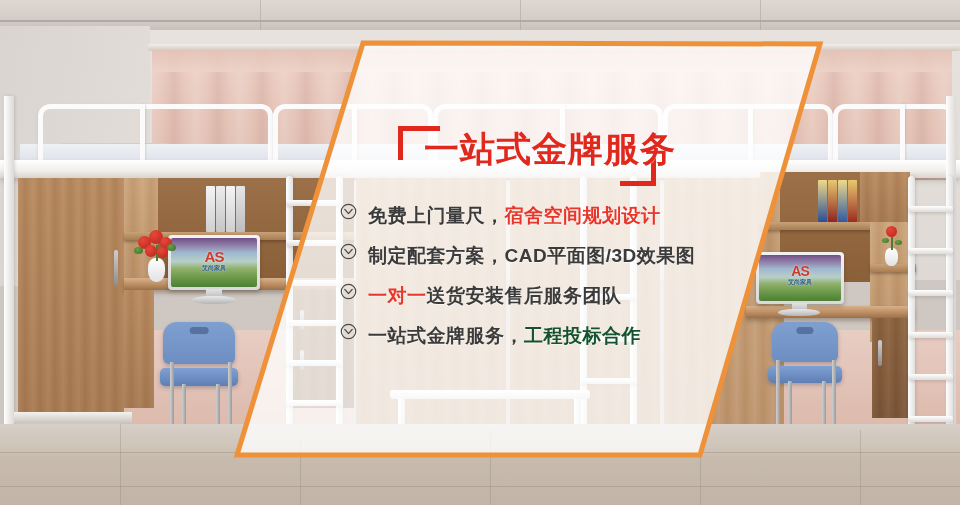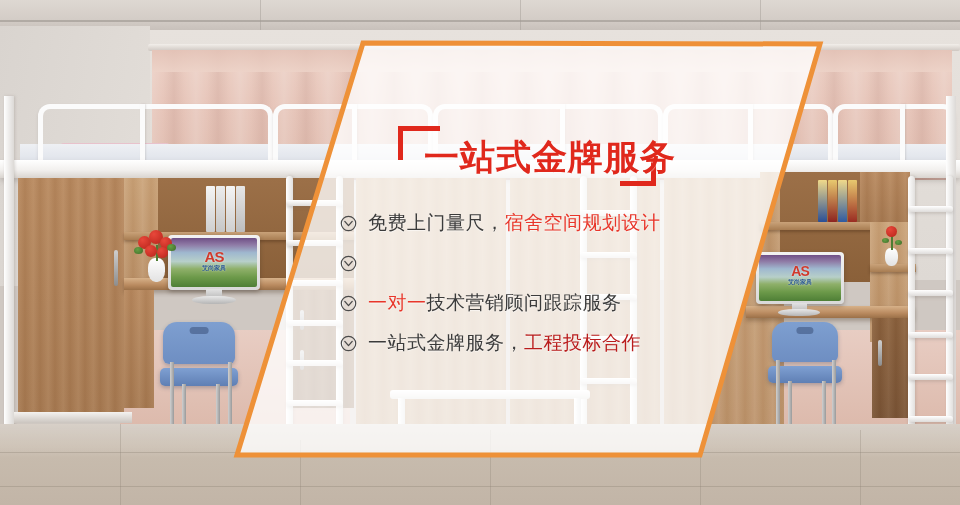--- a/index.html
+++ b/index.html
@@ -283,30 +283,30 @@
   .bracket-br {
     left:222px; top:40px; width:36px; height:28px;
     border-width:0 5px 5px 0;
   }
   .headline-text {
     position:absolute; left:26px; top:12px;
     font-size:35px; font-weight:bold; color:#e0281c;
     letter-spacing:1px; line-height:1.1;
     white-space:nowrap;
     text-shadow: 0 1px 1px rgba(255,255,255,.55);
-    margin-top: 8px;
   }
 
   .bullet-list {
     position:absolute; left:340px; top:203px; width:400px;
   }
   .bullet-row {
-    display:flex; align-items:center;
+    display:flex; 
     height:40px;
     white-space:nowrap;
+    font-weight:bold;
   }
   .bullet-icon {
     flex:0 0 auto;
     width:17px; height:17px; margin-right:11px;
     position:relative;
   }
   .bullet-icon svg { display:block; }
   .bullet-text {
     font-size:19px; color:#3b3b3b; letter-spacing:.5px;
     text-shadow: 0 1px 1px rgba(255,255,255,.6);
@@ -517,35 +517,36 @@
           </span>
           <span class="bullet-text"><span style="color: rgb(59, 59, 59);">免费上门量尺，</span><span class="hl" style="color: rgb(232, 54, 42);">宿舍空间规划设计</span></span>
         </div>
         <div class="bullet-row">
           <span class="bullet-icon">
             <svg width="17" height="17" viewBox="0 0 17 17">
               <circle cx="8.5" cy="8.5" r="7.2" fill="none" stroke="#4a4a4a" stroke-width="1.2"></circle>
               <path d="M4.8 6.4 L8.5 10.6 L12.2 6.4" fill="none" stroke="#4a4a4a" stroke-width="1.3" stroke-linecap="round" stroke-linejoin="round"></path>
             </svg>
           </span>
+          <span class="bullet-text"><span style="color: rgb(59, 59, 59);">制定配套方案，CAD平面图/3D效果图</span></span>
         </div>
         <div class="bullet-row">
           <span class="bullet-icon">
             <svg width="17" height="17" viewBox="0 0 17 17">
               <circle cx="8.5" cy="8.5" r="7.2" fill="none" stroke="#4a4a4a" stroke-width="1.2"></circle>
               <path d="M4.8 6.4 L8.5 10.6 L12.2 6.4" fill="none" stroke="#4a4a4a" stroke-width="1.3" stroke-linecap="round" stroke-linejoin="round"></path>
             </svg>
           </span>
-          <span class="bullet-text"><span class="hl" style="color: rgb(232, 54, 42);">一对一</span><span style="color: rgb(59, 59, 59);">技术营销顾问跟踪服务</span></span>
+          <span class="bullet-text"><span class="hl" style="color: rgb(232, 54, 42);">一对一</span><span style="color: rgb(59, 59, 59);">送货安装售后服务团队</span></span>
         </div>
         <div class="bullet-row">
           <span class="bullet-icon">
             <svg width="17" height="17" viewBox="0 0 17 17">
               <circle cx="8.5" cy="8.5" r="7.2" fill="none" stroke="#4a4a4a" stroke-width="1.2"></circle>
               <path d="M4.8 6.4 L8.5 10.6 L12.2 6.4" fill="none" stroke="#4a4a4a" stroke-width="1.3" stroke-linecap="round" stroke-linejoin="round"></path>
             </svg>
           </span>
-          <span class="bullet-text"><span style="color: rgb(59, 59, 59);">一站式金牌服务，</span><span class="hl" style="color: #b91c1c;">工程投标合作</span></span>
+          <span class="bullet-text"><span style="color: rgb(59, 59, 59);">一站式金牌服务，</span><span class="hl" style="color: #14532d;">工程投标合作</span></span>
         </div>
       </div>
 
   </div>
 </div>
 
 </body></html>

